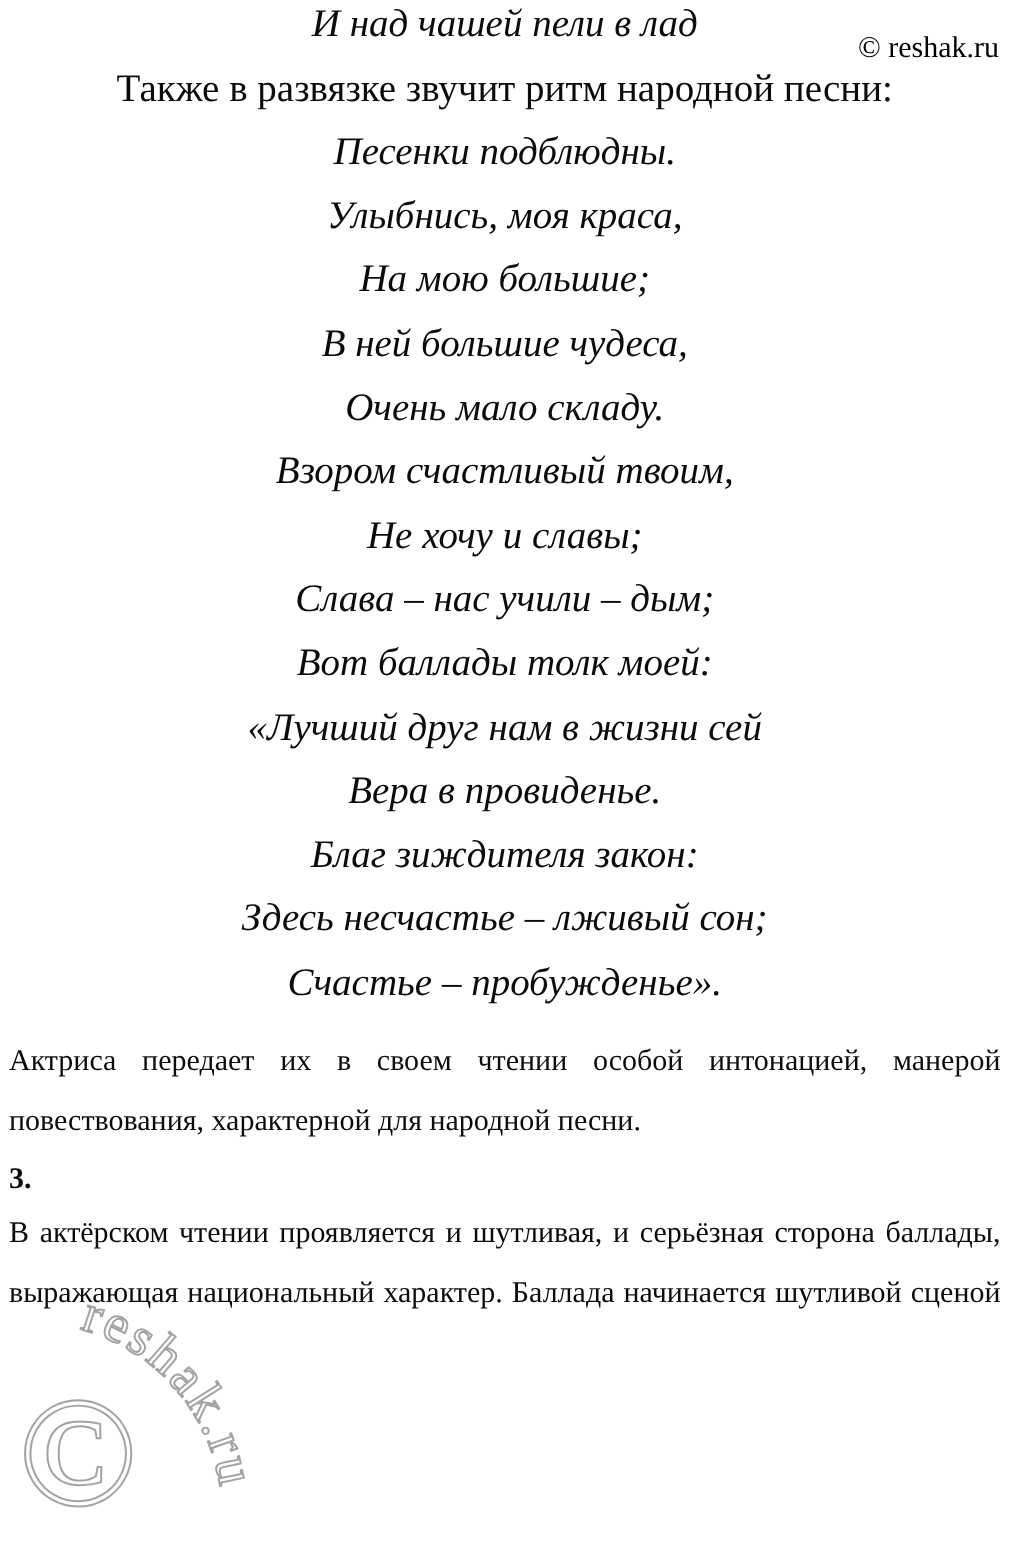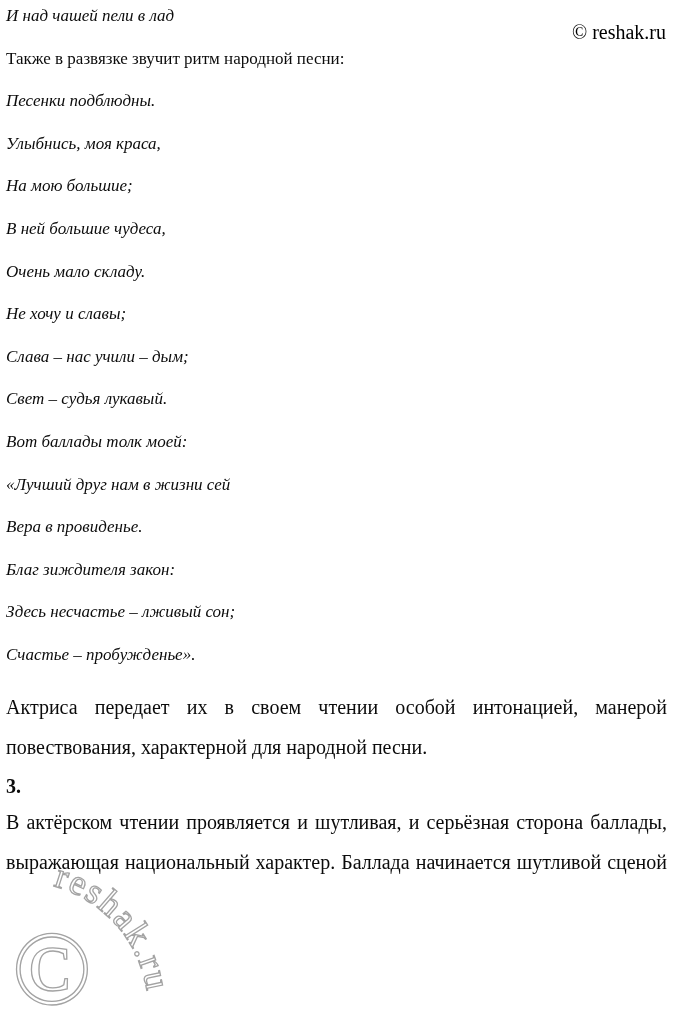--- a/index.html
+++ b/index.html
@@ -23,23 +23,24 @@
   }
   .doc {
     position: absolute;
     left: 6px;
     right: 8px;
     top: 5px;
     z-index: 1;
   }
   .ln {
     margin: 0 0 20.6px 0;
-    font-size: 17px;
+    font-size: 26px;
     line-height: 22px;
     white-space: nowrap;
+    text-align: center;
   }
   .it { font-style: italic; }
   .para {
     margin: 3px 0 0 0;
     font-size: 20px;
     line-height: 40px;
     text-align: justify;
   }
   .para.first { margin-top: 15px; }
   .section-num {
@@ -77,23 +78,23 @@
   <main class="doc">
     <p class="ln it">И над чашей пели в лад</p>
     <p class="ln">Также в развязке звучит ритм народной песни:</p>
 
     <p class="ln it">Песенки подблюдны.</p>
 
     <p class="ln it">Улыбнись, моя краса,</p>
     <p class="ln it">На мою большие;</p>
     <p class="ln it">В ней большие чудеса,</p>
     <p class="ln it">Очень мало складу.</p>
+    <p class="ln it">Взором счастливый твоим,</p>
     <p class="ln it">Не хочу и славы;</p>
     <p class="ln it">Слава – нас учили – дым;</p>
-    <p class="ln it">Свет – судья лукавый.</p>
     <p class="ln it">Вот баллады толк моей:</p>
     <p class="ln it">«Лучший друг нам в жизни сей</p>
     <p class="ln it">Вера в провиденье.</p>
     <p class="ln it">Благ зиждителя закон:</p>
     <p class="ln it">Здесь несчастье – лживый сон;</p>
     <p class="ln it">Счастье – пробужденье».</p>
 
     <p class="para first">Актриса передает их в своем чтении особой интонацией, манерой повествования, характерной для народной песни.</p>
 
     <p class="section-num">3.</p>

